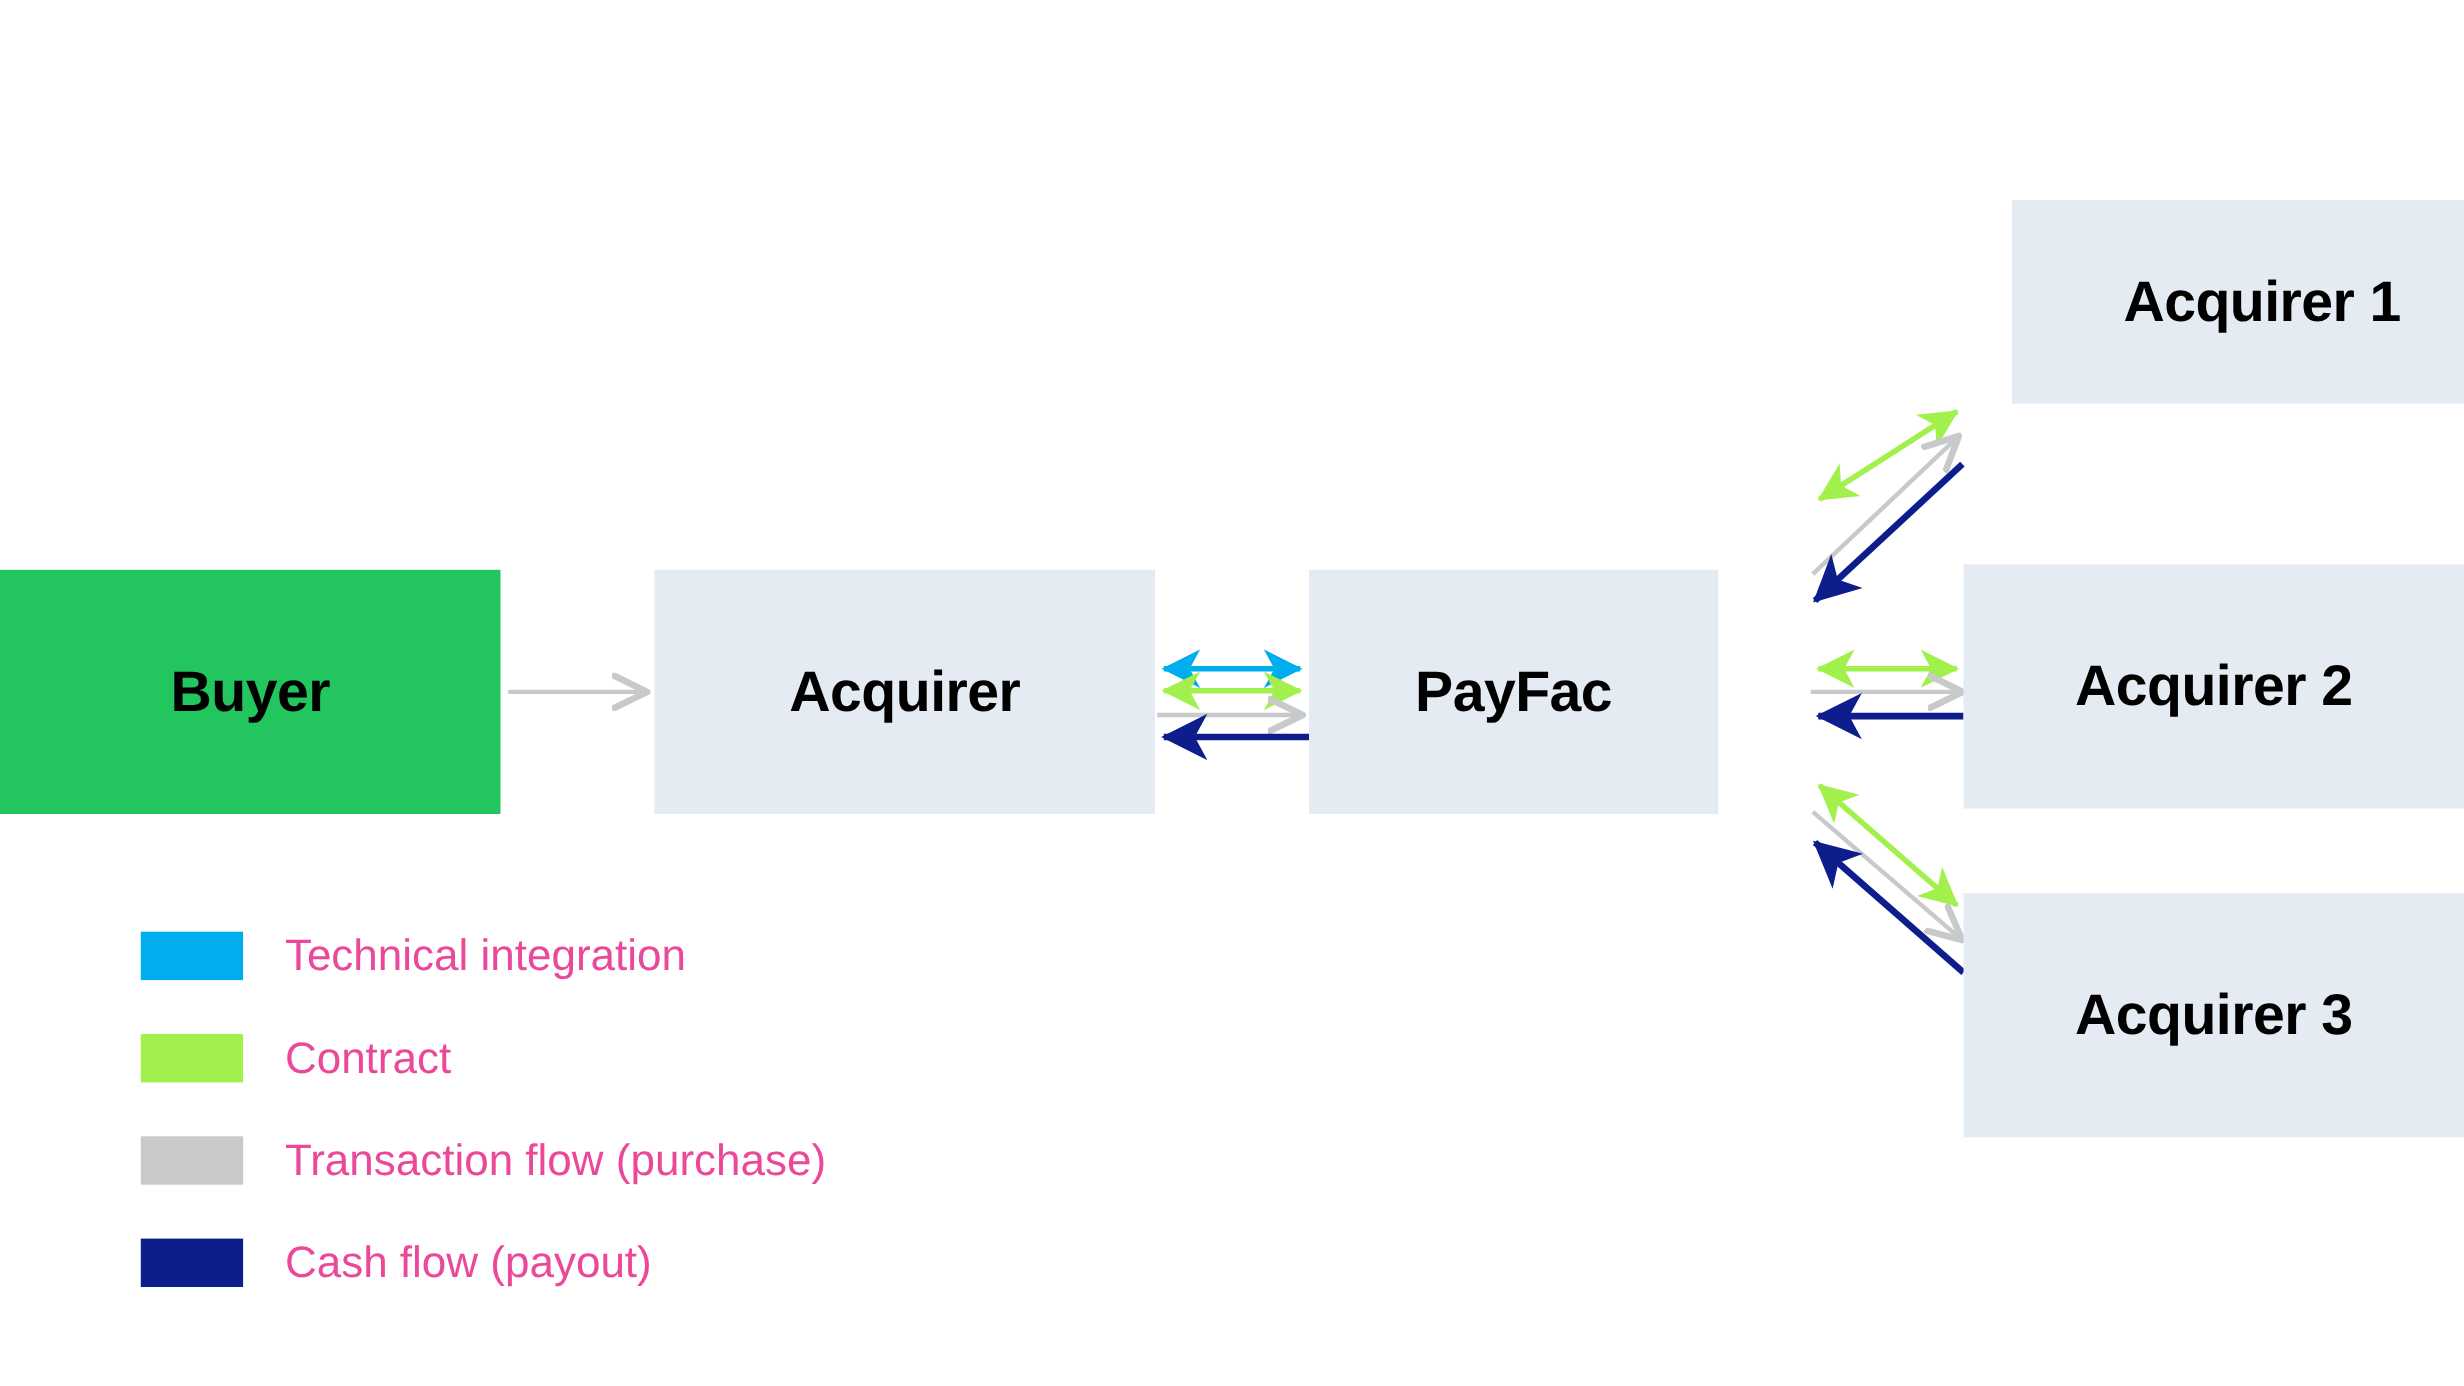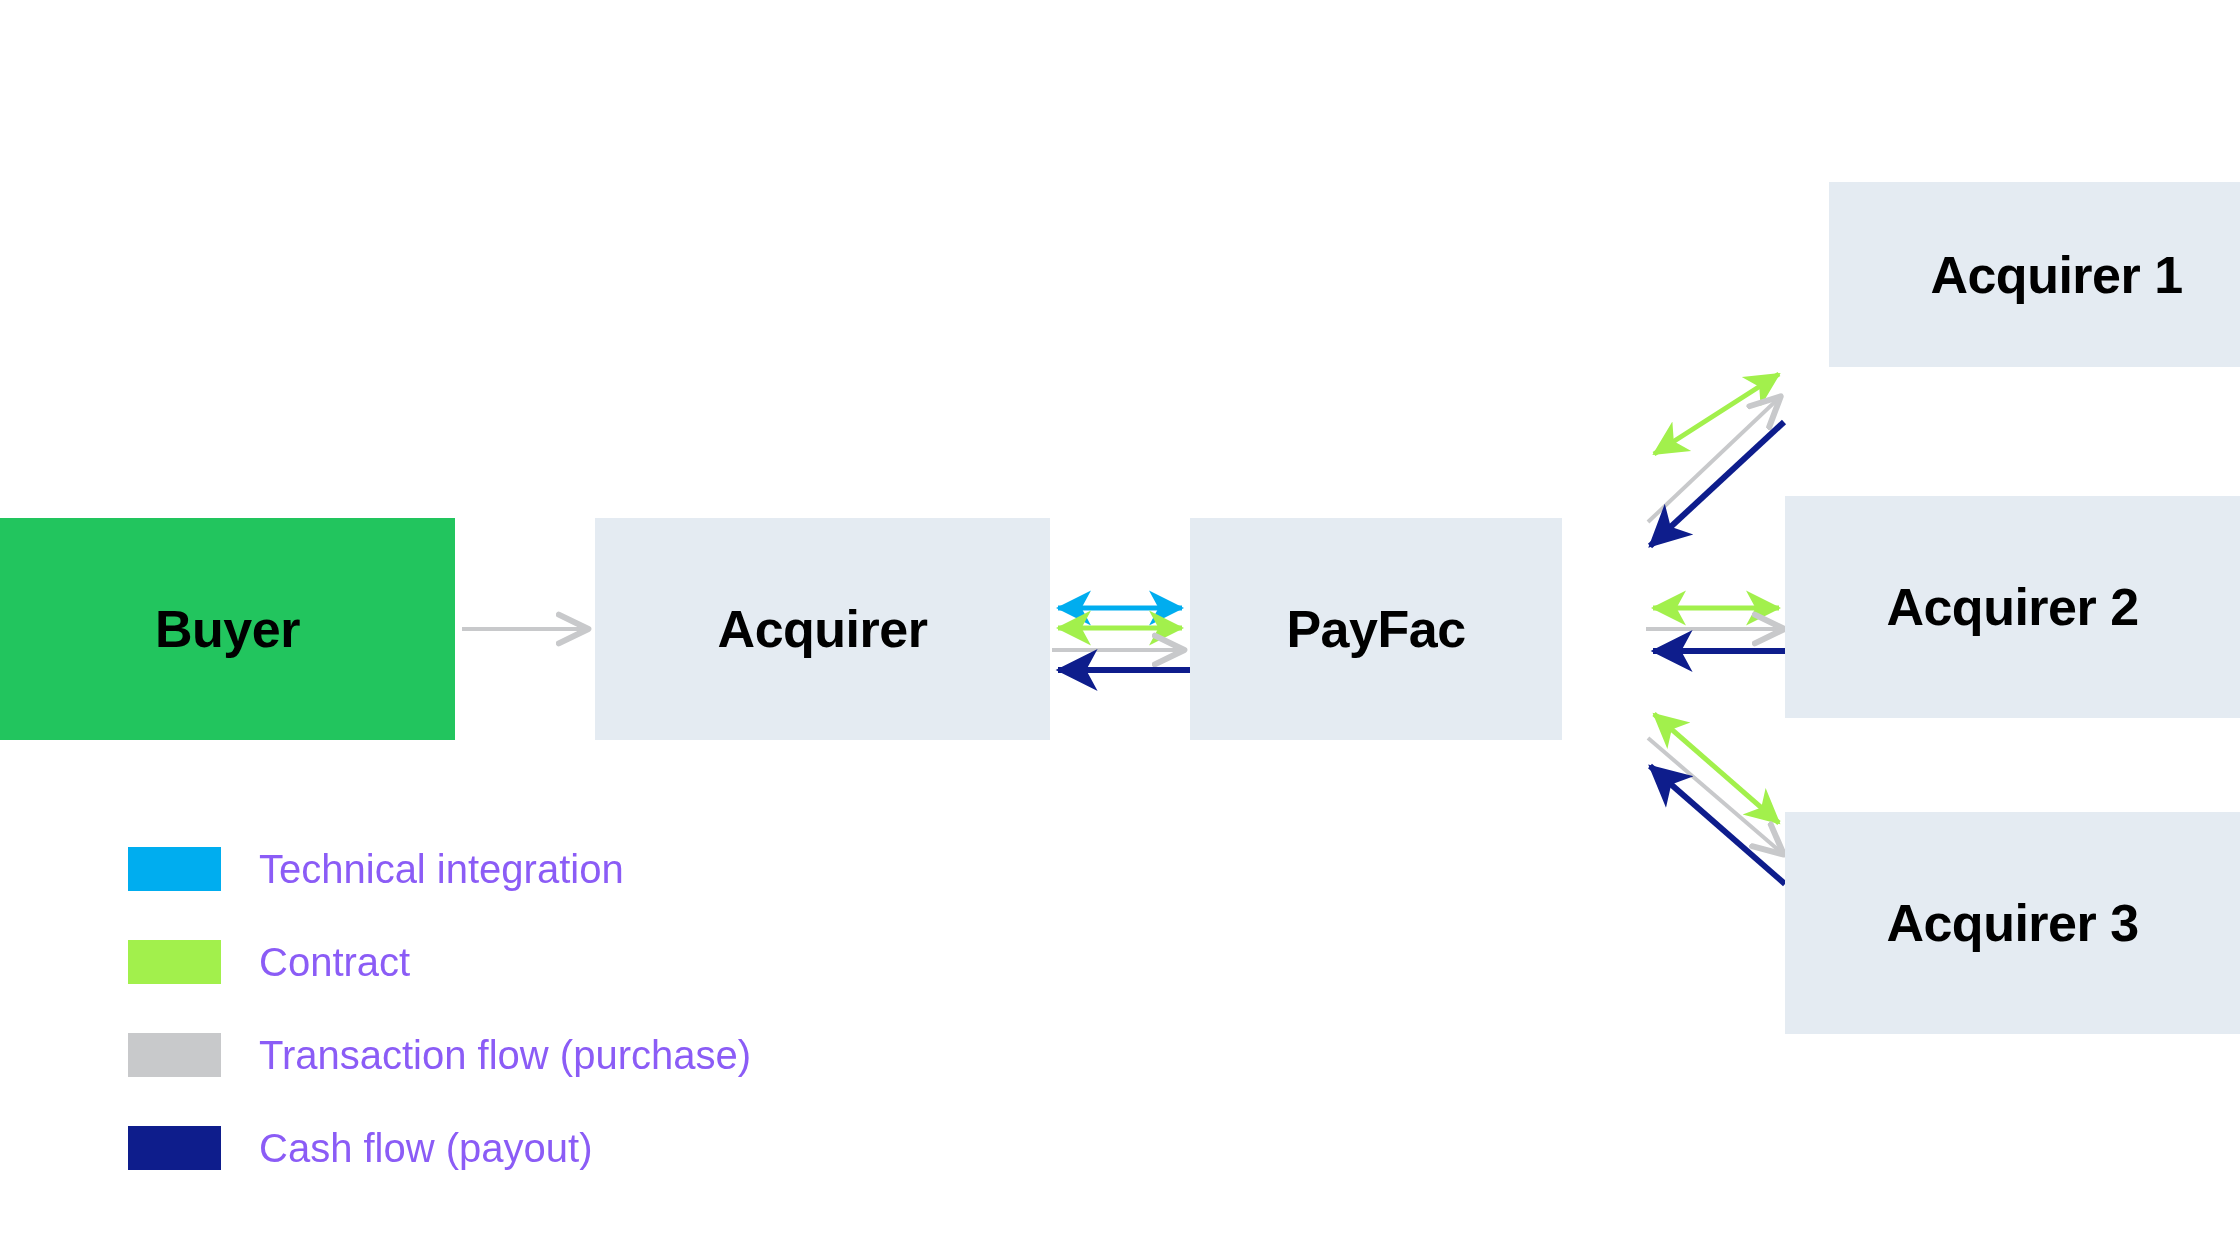--- a/index.html
+++ b/index.html
@@ -32,21 +32,21 @@
     font-weight: bold;
     font-size: 52px;
     color: #000000;
     letter-spacing: -0.5px;
     white-space: nowrap;
   }
   #node-buyer    { left: 0px;    top: 518px; width: 455px; height: 222px; }
   #node-merchant { left: 595px;  top: 518px; width: 455px; height: 222px; }
   #node-payfac   { left: 1190px; top: 518px; width: 372px; height: 222px; }
   #node-acq1     { left: 1785px; top: 182px; width: 455px; height: 185px; margin-left: 44px; }
-  #node-acq2     { left: 1785px; top: 496px; width: 455px; height: 222px; }
+  #node-acq2     { left: 1785px; top: 513px; width: 455px; height: 222px; }
   #node-acq3     { left: 1785px; top: 812px; width: 455px; height: 222px; }
 
   #edges {
     position: absolute;
     left: 0; top: 0;
     width: 2240px;
     height: 1260px;
     overflow: visible;
     pointer-events: none;
   }
@@ -64,21 +64,21 @@
   .legend-swatch {
     width: 93px;
     height: 44px;
     flex: 0 0 auto;
   }
   .legend-text {
     margin-left: 38px;
     font-family: "Liberation Sans", sans-serif;
     font-size: 40px;
     font-weight: normal;
-    color: #8b5cf6;
+    color: #ec4899;
     white-space: nowrap;
     line-height: 1;
   }
 </style>
 </head>
 <body style="background: rgb(255, 255, 255);">
 
 <div id="stage">
 
   <svg id="edges" viewBox="0 0 2240 1260" width="2240" height="1260" xmlns="http://www.w3.org/2000/svg">

